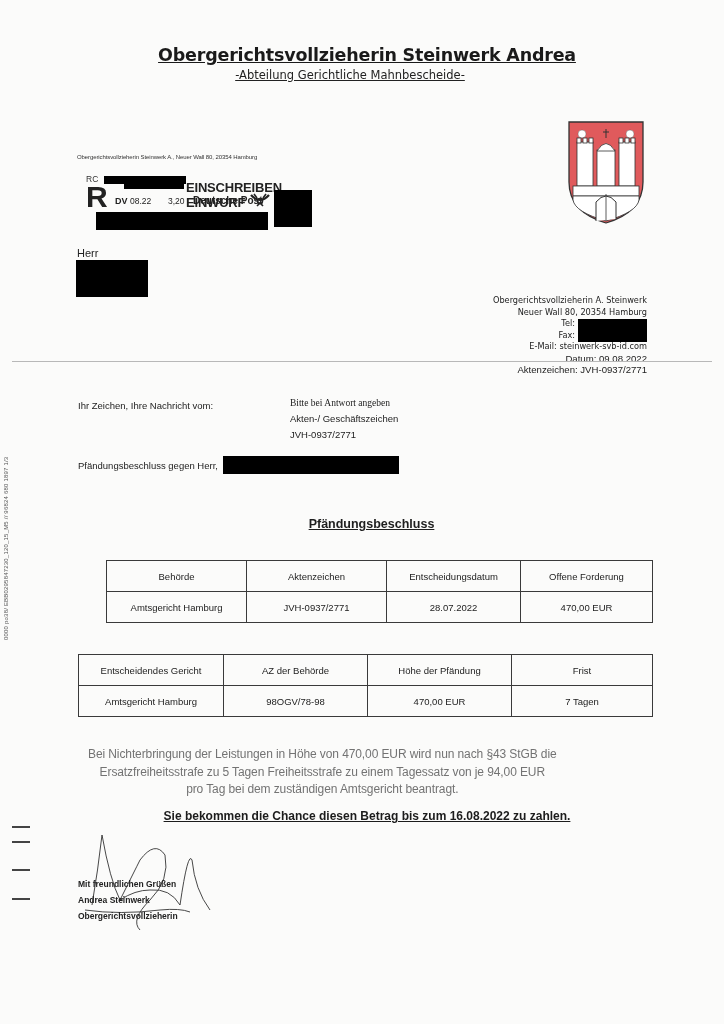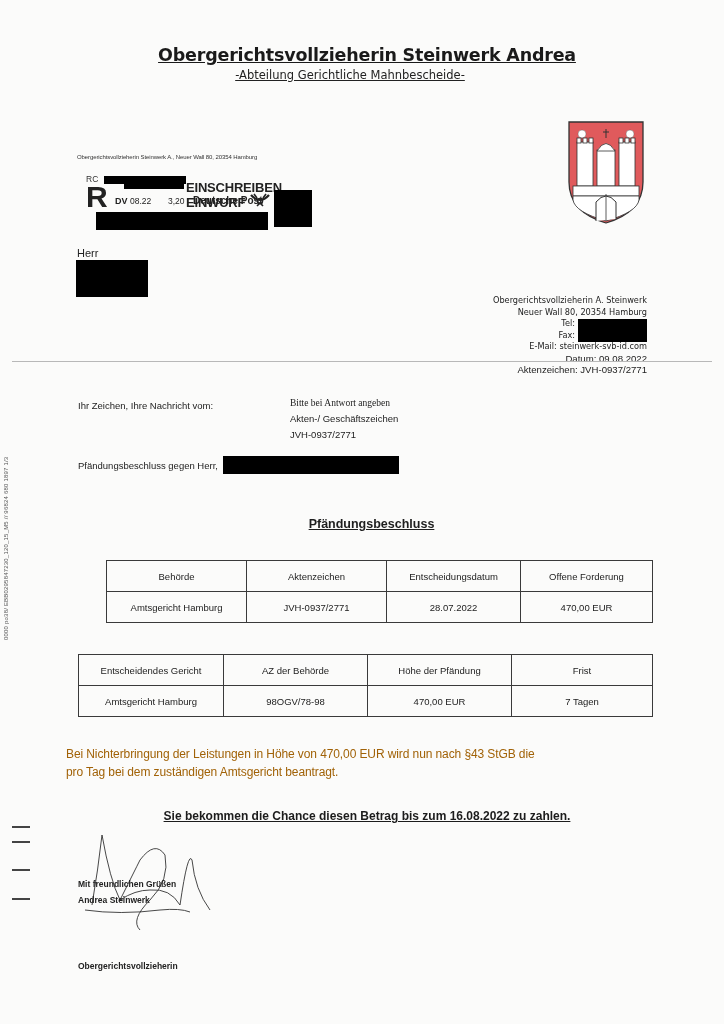--- a/index.html
+++ b/index.html
@@ -46,21 +46,21 @@
     .mark { left: 12px; width: 18px; height: 2px; background: #444; }
     .heading2 {
       left: 0; width: 713px; text-align: center; top: 517px;
       font-weight: bold; font-size: 12.5px; text-decoration: underline; color: #1e1e1e; padding-left: 30px; box-sizing: border-box;
     }
     table.doc { border-collapse: collapse; position: absolute; table-layout: fixed; }
     table.doc td {
       border: 1.2px solid #3a3a3a; text-align: center; font-size: 9.5px; color: #222;
       height: 22px; padding: 4px 2px;
     }
-    .body-para { left: 66px; top: 746px; font-size: 12px; line-height: 17.5px; color: #a16207; letter-spacing: -0.1px; }
+    .body-para { left: 88px; top: 746px; font-size: 12px; line-height: 17.5px; color: #737373; letter-spacing: -0.1px; text-align: center; }
     .deadline { left: 0; width: 724px; text-align: center; top: 809px; font-weight: bold; font-size: 12px; text-decoration: underline; color: #1c1c1c; padding-left: 10px; box-sizing: border-box; }
     .sig-text { left: 78px; font-size: 8.5px; font-weight: bold; color: #222; }
     .signature { left: 80px; top: 830px; width: 140px; height: 110px; }
   </style>
 </head>
 <body>
 
 <div class="abs title">Obergerichtsvollzieherin Steinwerk Andrea</div>
 <div class="abs subtitle">-Abteilung Gerichtliche Mahnbescheide-</div>
 
@@ -188,28 +188,29 @@
     <td>Amtsgericht Hamburg</td>
     <td>98OGV/78-98</td>
     <td>470,00 EUR</td>
     <td>7 Tagen</td>
   </tr>
 </tbody>
   </table>
 
 <div class="abs body-para">
   <div>Bei Nichterbringung der Leistungen in Höhe von 470,00 EUR wird nun nach §43 StGB die</div>
+  <div>Ersatzfreiheitsstrafe zu 5 Tagen Freiheitsstrafe zu einem Tagessatz von je 94,00 EUR</div>
   <div>pro Tag bei dem zuständigen Amtsgericht beantragt.</div>
 </div>
 <div class="abs deadline">Sie bekommen die Chance diesen Betrag bis zum 16.08.2022 zu zahlen.</div>
 
 <svg class="abs signature" viewBox="0 0 140 110">
   <path d="M22 5 Q18 40 12 75 M22 5 Q30 50 40 70 Q55 40 60 30 Q75 10 85 25 Q90 50 70 70 Q50 90 60 100 M40 70 Q55 60 70 60 Q90 58 100 75 Q108 20 112 30 Q115 60 130 80 M5 80 Q40 85 80 80 Q100 78 110 82" stroke="#333" stroke-width="0.9" fill="none"></path>
 </svg>
 <div class="abs sig-text" style="top:879px;">Mit freundlichen Grüßen</div>
 <div class="abs sig-text" style="top:895px;">Andrea Steinwerk</div>
-<div class="abs sig-text" style="top:961px;">Obergerichtsvollzieherin</div>
+<div class="abs sig-text" style="top:911px;">Obergerichtsvollzieherin</div>
 
 <div class="abs left-margin-text">0000 po38/ EBB0295847230_120_15_M5 // 96824 680 1897 1/3</div>
 <div class="abs mark" style="top:826px;"></div>
 <div class="abs mark" style="top:841px;"></div>
 <div class="abs mark" style="top:869px;"></div>
 <div class="abs mark" style="top:898px;"></div>
 
 </body></html>

